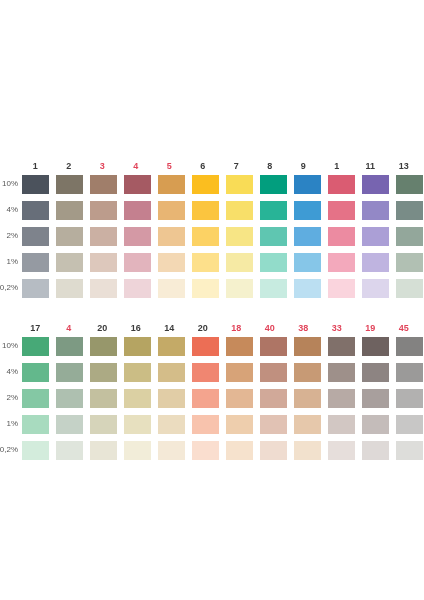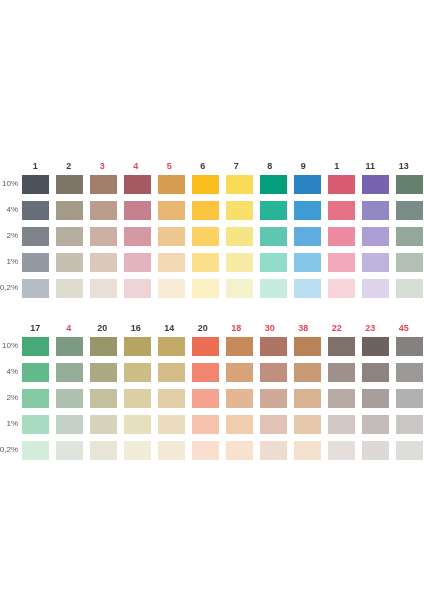--- a/index.html
+++ b/index.html
@@ -185,24 +185,24 @@
       </div>
       <div class="block">
         <div class="col-head-row">
           <div class="col-head">17</div>
           <div class="col-head accent">4</div>
           <div class="col-head">20</div>
           <div class="col-head">16</div>
           <div class="col-head">14</div>
           <div class="col-head">20</div>
           <div class="col-head accent">18</div>
-          <div class="col-head accent">30</div>
+          <div class="col-head accent">40</div>
           <div class="col-head accent">38</div>
-          <div class="col-head accent">22</div>
-          <div class="col-head accent">23</div>
+          <div class="col-head accent">33</div>
+          <div class="col-head accent">19</div>
           <div class="col-head accent">45</div>
         </div>
         <div class="swatch-row">
           <div class="row-label">10%</div>
           <div class="swatch" style="background-color: rgb(71, 169, 119);"></div>
           <div class="swatch" style="background-color: rgb(125, 154, 131);"></div>
           <div class="swatch" style="background-color: rgb(151, 151, 107);"></div>
           <div class="swatch" style="background-color: rgb(181, 164, 98);"></div>
           <div class="swatch" style="background-color: rgb(196, 170, 103);"></div>
           <div class="swatch" style="background-color: rgb(236, 110, 85);"></div>

